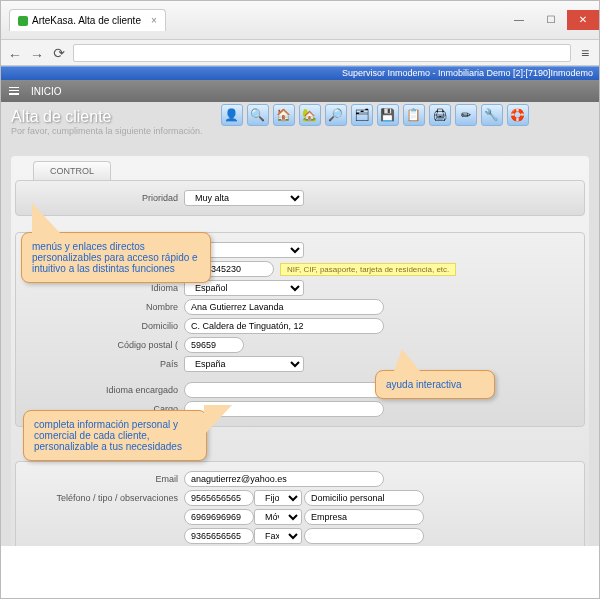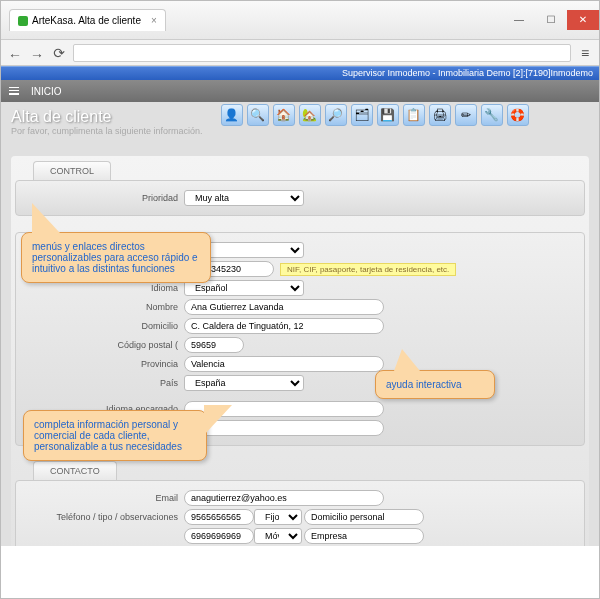--- a/index.html
+++ b/index.html
@@ -125,24 +125,20 @@
             </div>
           <div class="row">
               <div class="lbl">Domicilio</div>
             <input class="inp" value="C. Caldera de Tinguatón, 12" style="">
             </div>
           <div class="row">
               <div class="lbl">Código postal (</div>
             <input class="inp" style="width: 60px;" value="59659">
             </div>
           <div class="row">
-              <div class="lbl">Provincia</div>
-            <input class="inp" value="Valencia" style="">
-            </div>
-          <div class="row">
               <div class="lbl">País</div>
             <select class="sel"><option>España</option></select>
             </div>
           <div class="row" style="margin-top:10px">
               <div class="lbl">Idioma encargado</div>
             <input class="inp" style="">
             </div>
           <div class="row">
               <div class="lbl">Cargo</div>
             <input class="inp" style="">

